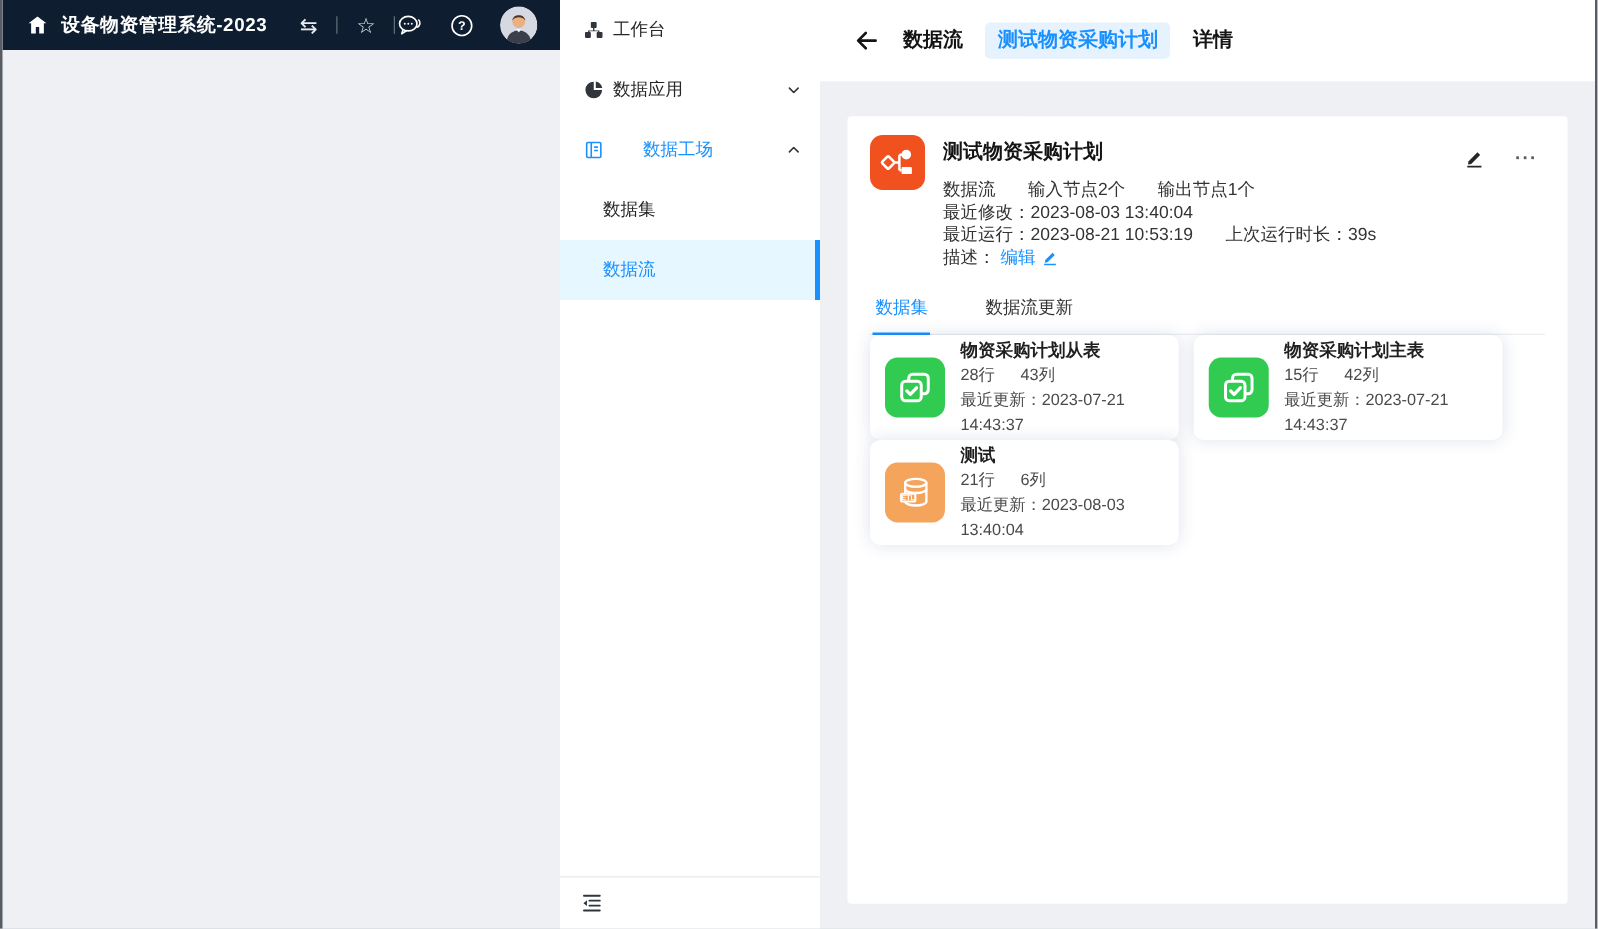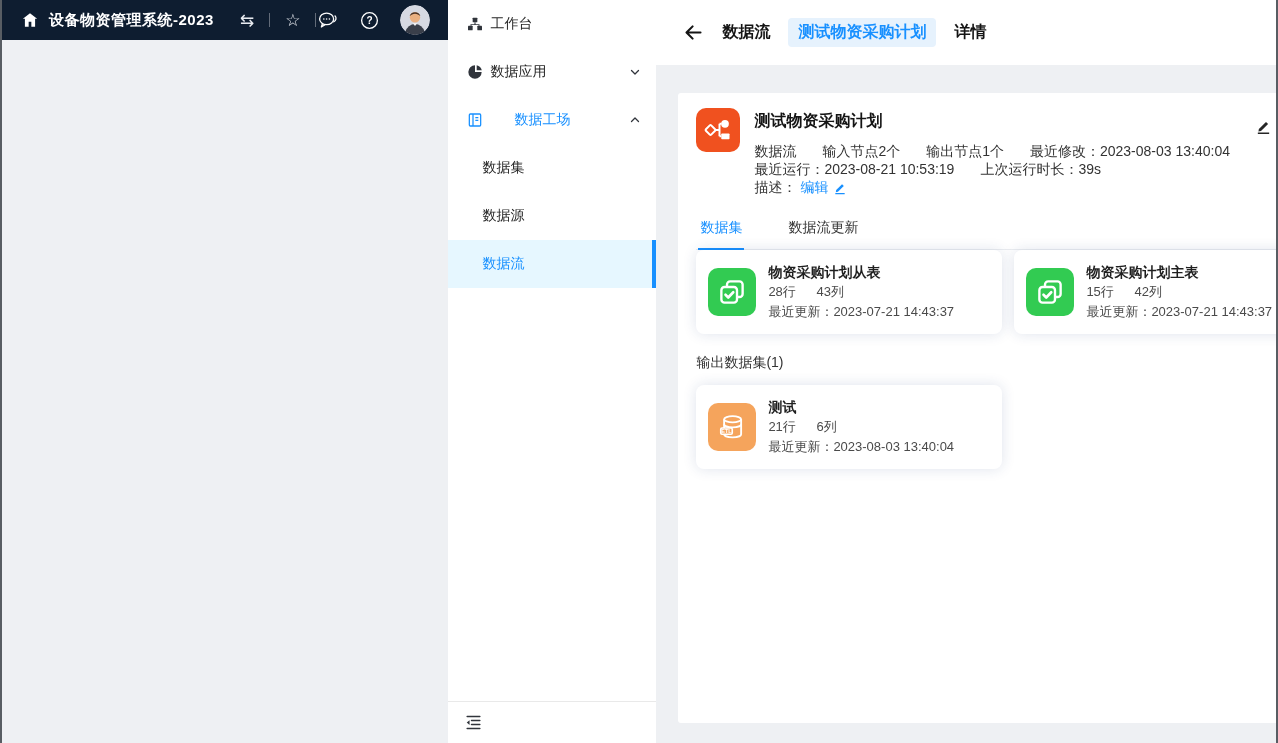--- a/index.html
+++ b/index.html
@@ -61,21 +61,21 @@
   .head-actions { display:flex; align-items:center; gap:24px; padding:10px 6px 0 0; }
   .act-ic { width:17px; height:17px; display:grid; place-items:center; cursor:pointer; }
   .more { font-size:15px; font-weight:700; color:#595959; letter-spacing:1px; cursor:pointer; line-height:1; }
 
   .tabs { display:flex; gap:42px; margin-top:13px; border-bottom:1px solid #ebedf0; padding-left:2px; }
   .tab { font-size:14px; color:#333; padding:9px 2px 11px; cursor:pointer; }
   .tab.active { color:#1890ff; border-bottom:2px solid #1890ff; margin-bottom:-1px; }
 
   .section-title { font-size:14px; color:#333; margin:20px 0 13px; }
   .ds-row { display:flex; gap:12px; }
-  .ds-card { width:306px; height:84px; background:#fff; border-radius:8px;
+  .ds-card { width:247px; height:84px; background:#fff; border-radius:8px;
              box-shadow:0 0 14px rgba(28,60,120,.14); display:flex; align-items:center;
              padding:0 12px; cursor:pointer; }
   .ds-icon { width:48px; height:48px; flex:none; border-radius:10px; display:grid; place-items:center; }
   .ds-icon.green { background:#32cb52; }
   .ds-icon.orange { background:#f5a45c; }
   .ds-info { margin-left:12px; font-size:13px; color:#4a4a4a; line-height:20px; }
   .ds-name { font-size:14px; font-weight:700; color:#1f1f1f; }
   .ds-stats span + span { margin-left:17px; }
 
   .window-bottom { height:6px; flex:none; background:#3e4144; }
@@ -169,23 +169,20 @@
         <span class="s-chev">
           <svg width="12" height="12" viewBox="0 0 24 24" fill="none" stroke="#30343b" stroke-width="2.6" stroke-linecap="round" stroke-linejoin="round">
               <path d="M5 15 L12 8 L19 15"></path>
             </svg>
         </span>
       </div>
 
       <div class="side-item sub">
         <span class="s-label">数据集</span>
       </div>
-      <div class="side-item sub">
-        <span class="s-label">数据源</span>
-      </div>
       <div class="side-item sub selected">
         <span class="s-label">数据流</span>
       </div>
 
       <div class="side-spacer"></div>
       <div class="side-foot">
         <span class="fold">
           <svg width="19" height="19" viewBox="0 0 24 24" fill="none" stroke="#30343b" stroke-width="1.9" stroke-linecap="round">
             <path d="M4 4.5 H20 M9.5 9.5 H20 M9.5 14.5 H20 M4 19.5 H20"></path>
             <path d="M7 9 L3.5 12 L7 15 Z" fill="#30343b" stroke="none"></path>
@@ -289,21 +286,20 @@
                 <div class="ds-stats">
                   <span>15行</span>
                   <span>42列</span>
                 </div>
                 <div class="ds-updated">最近更新：2023-07-21 14:43:37</div>
               </div>
             </div>
 
           </div>
 
-          <div class="section-title">输出数据集(1)</div>
           <div class="ds-row">
 
             <div class="ds-card">
               <span class="ds-icon orange">
                 <svg width="30" height="30" viewBox="0 0 24 24">
                   <ellipse cx="12.5" cy="5.8" rx="6.8" ry="2.5" fill="none" stroke="#ffffff" stroke-width="1.5"></ellipse>
                   <path d="M5.7 5.8 V17.8 c0 1.4 3 2.5 6.8 2.5 s6.8-1.1 6.8-2.5 V5.8" fill="none" stroke="#ffffff" stroke-width="1.5"></path>
                   <path d="M5.7 9.8 c0 1.4 3 2.5 6.8 2.5 s6.8-1.1 6.8-2.5" fill="none" stroke="#ffffff" stroke-width="1.5"></path>
                   <rect x="3" y="12.8" width="9.2" height="5" rx="1" fill="#f5a45c" stroke="#ffffff" stroke-width="1.3"></rect>
                   <text x="7.6" y="16.7" text-anchor="middle" font-size="4.4" font-weight="bold" fill="#ffffff">ETL</text>

